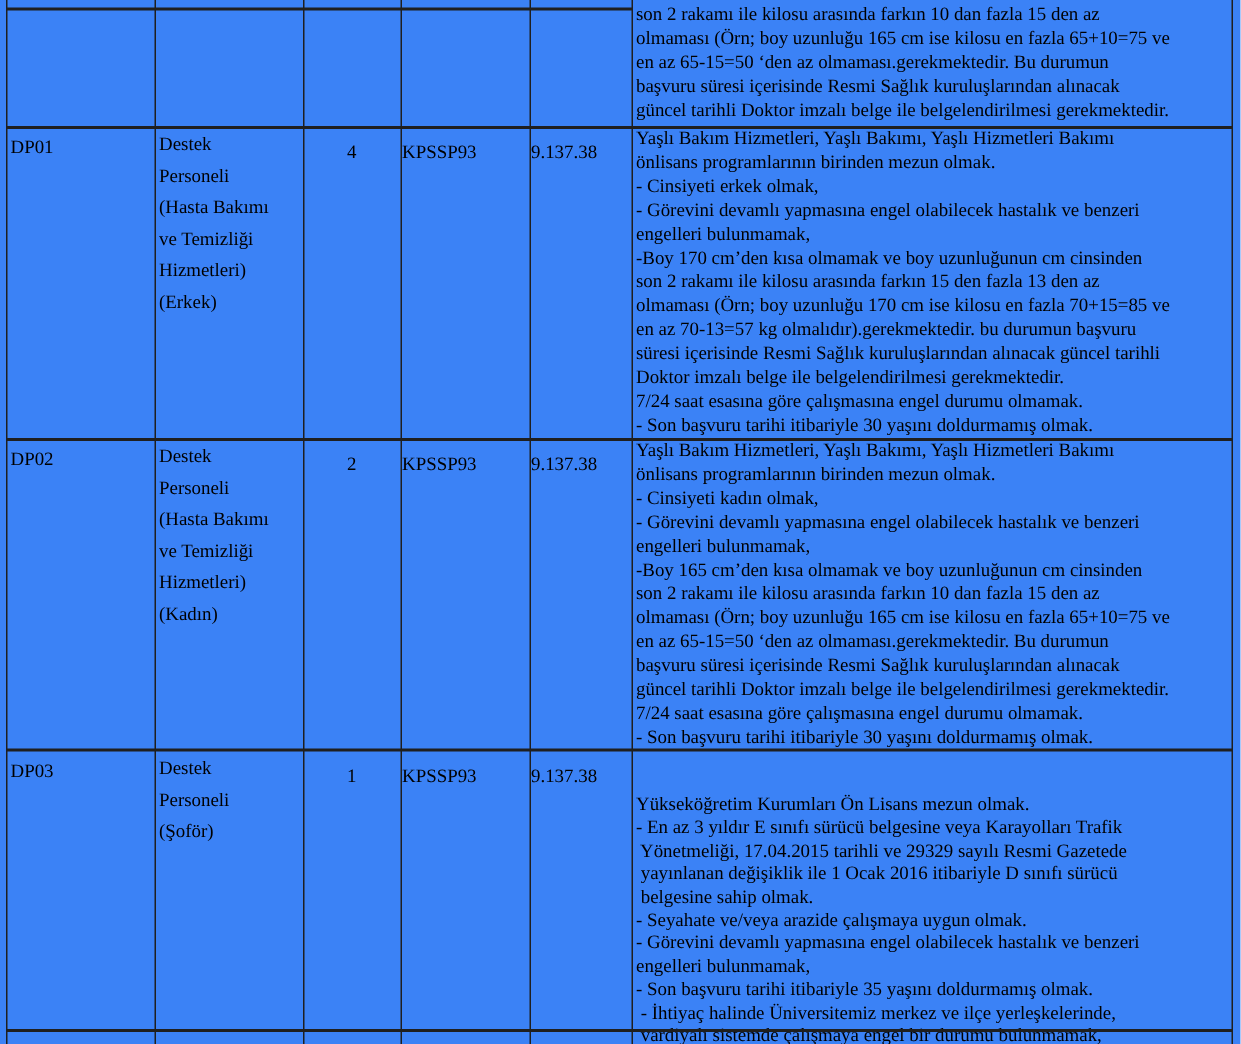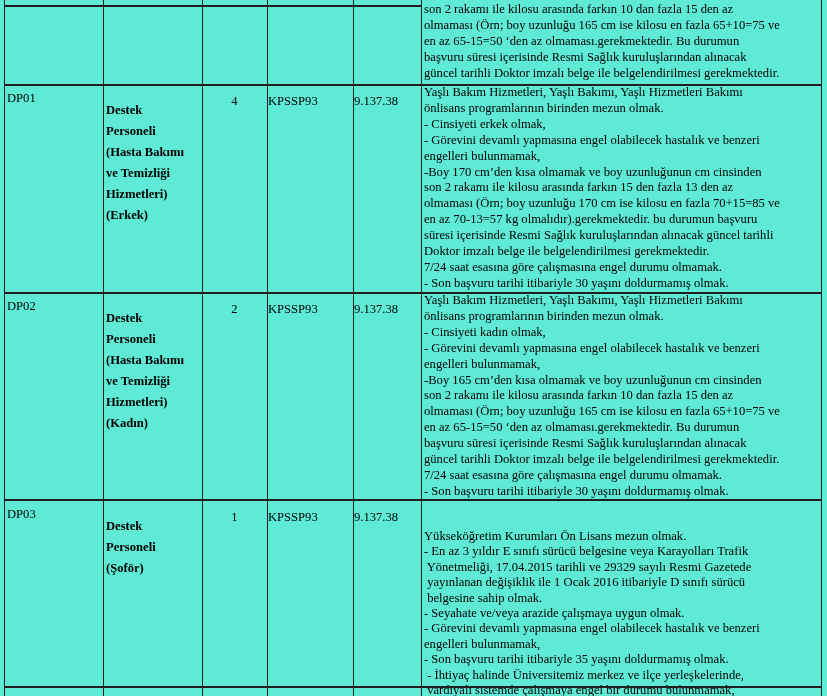--- a/index.html
+++ b/index.html
@@ -1,34 +1,34 @@
 <!DOCTYPE html>
 <html><head>
 <meta charset="utf-8">
 <style>
   html, body { margin: 0; padding: 0; background: #ffffff; }
   .canvas {
     position: relative;
     width: 827px;
     height: 696px;
-    background: #5eead4;
+    background: #3b82f6;
     overflow: hidden;
     font-family: "Liberation Serif", "DejaVu Serif", serif;
     font-size: 12.6px;
     color: #000000;
   }
   .row { position: absolute; left: 0; width: 827px; }
   #row-top    { top: 0;     height: 84px;  }
   #row-dp01   { top: 84px;  height: 268px; border-radius: 25px; }
   #row-dp02   { top: 292px; height: 208px; border-radius: 12px; }
   #row-dp03   { top: 500px; height: 190px; }
   #row-bottom { top: 686px; height: 10px;  }
 
   .c-code  { position: absolute; left: 7px;   top: 7px; }
-  .c-title { position: absolute; left: 106px; top: 16px; line-height: 21px; white-space: pre; font-weight: bold; }
+  .c-title { position: absolute; left: 106px; top: 2px; line-height: 21px; white-space: pre; }
   .c-count { position: absolute; left: 203px; top: 10px; width: 63px; text-align: center; }
   .c-exam  { position: absolute; left: 268px; top: 10px; width: 85px; text-align: left; }
   .c-score { position: absolute; left: 354px; top: 10px; width: 67px; text-align: left; }
   .c-req   { position: absolute; left: 424px; top: 1px; width: 398px;
              line-height: 15.9px; white-space: pre; overflow: hidden; }
   #row-top .c-req { top: 2px; }
   #row-dp03 .c-req { line-height: 15.4px; margin-top: 28px; }
 
   .vline { position: absolute; top: 0; bottom: 0; width: 1.4px; background: #1f1f1f; }
   .hline { position: absolute; height: 1.8px; background: #1f1f1f; }

